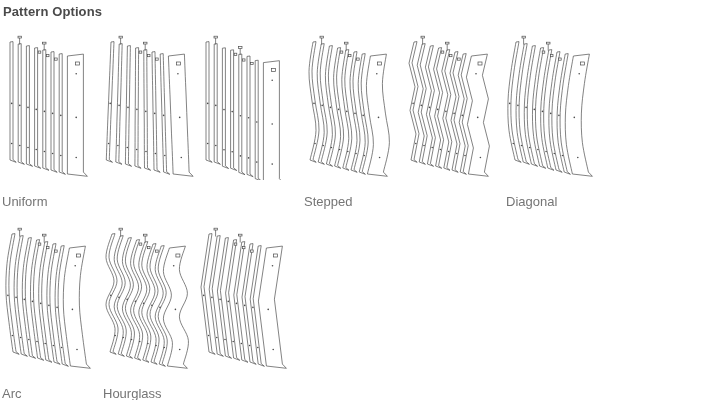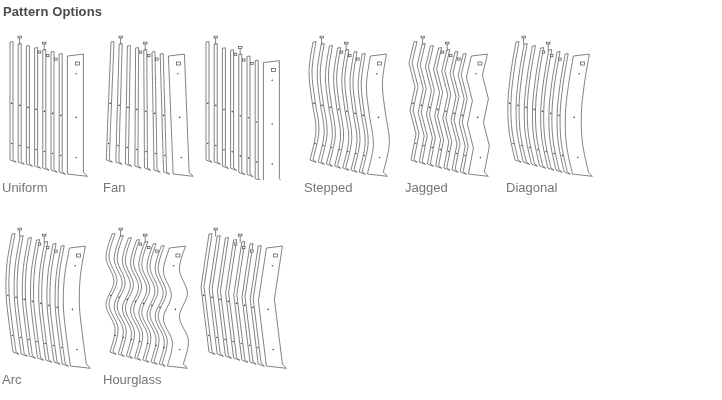--- a/index.html
+++ b/index.html
@@ -6,21 +6,21 @@
     --line:#4d4d4d; --label:#757575; --title:#4a4a4a; --bg:#ffffff;
   }
   *{margin:0;padding:0;box-sizing:border-box;}
   html,body{width:722px;height:400px;background:var(--bg);overflow:hidden;
     font-family:"Liberation Sans", sans-serif;}
   .stage{position:relative;width:722px;height:400px;background:var(--bg);}
   .panel-title{position:absolute;left:3px;top:4px;font-size:13px;font-weight:700;
     color:var(--title);letter-spacing:.1px;}
   .cell{position:absolute;width:96px;cursor:pointer;}
   .thumb{display:block;width:95px;height:152px;}
-  .pattern-label{margin-top:1px;font-size:13px;color:var(--label);line-height:14px;}
+  .pattern-label{margin-top:15px;font-size:13px;color:var(--label);line-height:14px;}
 </style>
 </head>
 <body>
 
 <div class="stage">
   <div class="panel-title">Pattern Options</div>
 
   <div class="cell" style="left:2px;top:28px">
     <svg class="thumb" viewBox="0 0 95 152">
         <path d="M8.0 14.0L8.0 132.0L14.2 134.3L11.0 131.6L11.0 13.6Z" fill="#fff" stroke="#4d4d4d" stroke-width="0.7" stroke-linejoin="round"></path>
@@ -88,21 +88,20 @@
         <circle cx="78.3" cy="129.5" r="0.8" fill="#4d4d4d"></circle>
         <rect x="36.2" y="23.0" width="2.6" height="2.2" fill="#fff" stroke="#4d4d4d" stroke-width="0.7"></rect>
         <rect x="44.4" y="26.5" width="2.6" height="2.2" fill="#fff" stroke="#4d4d4d" stroke-width="0.7"></rect>
         <rect x="52.6" y="30.0" width="2.6" height="2.2" fill="#fff" stroke="#4d4d4d" stroke-width="0.7"></rect>
         <rect x="73.6" y="34.0" width="4" height="3" fill="#fff" stroke="#4d4d4d" stroke-width="0.7"></rect>
         <line x1="17.599999999999998" y1="16.5" x2="17.599999999999998" y2="10" stroke="#4d4d4d" stroke-width="0.7"></line>
         <rect x="16.0" y="8.2" width="3.4" height="1.8" fill="#fff" stroke="#4d4d4d" stroke-width="0.7"></rect>
         <line x1="42.199999999999996" y1="22.5" x2="42.199999999999996" y2="16" stroke="#4d4d4d" stroke-width="0.7"></line>
         <rect x="40.6" y="14.2" width="3.4" height="1.8" fill="#fff" stroke="#4d4d4d" stroke-width="0.7"></rect>
       </svg>
-    <div class="pattern-label">Fan</div>
   </div>
   <div class="cell" style="left:198px;top:28px">
     <svg class="thumb" viewBox="0 0 95 152">
         <path d="M8.0 14.0L8.0 132.0L14.2 134.3L11.0 131.6L11.0 13.6Z" fill="#fff" stroke="#4d4d4d" stroke-width="0.7" stroke-linejoin="round"></path>
         <circle cx="9.7" cy="75.4" r="0.8" fill="#4d4d4d"></circle>
         <circle cx="9.7" cy="115.5" r="0.8" fill="#4d4d4d"></circle>
         <path d="M16.2 16.0L16.2 134.0L22.4 136.3L19.2 133.6L19.2 15.6Z" fill="#fff" stroke="#4d4d4d" stroke-width="0.7" stroke-linejoin="round"></path>
         <circle cx="17.8" cy="77.4" r="0.8" fill="#4d4d4d"></circle>
         <circle cx="17.8" cy="117.5" r="0.8" fill="#4d4d4d"></circle>
         <path d="M24.4 20.2L24.4 138.2L30.6 140.5L27.4 137.8L27.4 19.8Z" fill="#fff" stroke="#4d4d4d" stroke-width="0.7" stroke-linejoin="round"></path>
@@ -201,21 +200,20 @@
         <circle cx="75.4" cy="129.5" r="0.8" fill="#4d4d4d"></circle>
         <rect x="36.2" y="23.0" width="2.6" height="2.2" fill="#fff" stroke="#4d4d4d" stroke-width="0.7"></rect>
         <rect x="44.4" y="26.5" width="2.6" height="2.2" fill="#fff" stroke="#4d4d4d" stroke-width="0.7"></rect>
         <rect x="52.6" y="30.0" width="2.6" height="2.2" fill="#fff" stroke="#4d4d4d" stroke-width="0.7"></rect>
         <rect x="73.0" y="34.0" width="4" height="3" fill="#fff" stroke="#4d4d4d" stroke-width="0.7"></rect>
         <line x1="17.599999999999998" y1="16.5" x2="17.599999999999998" y2="10" stroke="#4d4d4d" stroke-width="0.7"></line>
         <rect x="16.0" y="8.2" width="3.4" height="1.8" fill="#fff" stroke="#4d4d4d" stroke-width="0.7"></rect>
         <line x1="42.199999999999996" y1="22.5" x2="42.199999999999996" y2="16" stroke="#4d4d4d" stroke-width="0.7"></line>
         <rect x="40.6" y="14.2" width="3.4" height="1.8" fill="#fff" stroke="#4d4d4d" stroke-width="0.7"></rect>
       </svg>
-    <div class="pattern-label">Jagged</div>
   </div>
   <div class="cell" style="left:506px;top:28px">
     <svg class="thumb" viewBox="0 0 95 152">
         <path d="M10.0 14.0C9.2 18.9 6.3 33.7 5.0 43.5C3.7 53.3 2.3 63.2 2.0 73.0C1.7 82.8 1.8 92.7 3.0 102.5C4.2 112.3 8.0 127.1 9.0 132.0L15.2 134.3L12.0 131.6C11.0 126.7 7.2 112.0 6.0 102.1C4.8 92.3 4.7 82.5 5.0 72.6C5.3 62.8 6.7 53.0 8.0 43.1C9.3 33.3 12.2 18.6 13.0 13.6Z" fill="#fff" stroke="#4d4d4d" stroke-width="0.7" stroke-linejoin="round"></path>
         <circle cx="3.7" cy="75.4" r="0.8" fill="#4d4d4d"></circle>
         <circle cx="7.3" cy="115.5" r="0.8" fill="#4d4d4d"></circle>
         <path d="M18.2 16.0C17.4 20.9 14.5 35.7 13.2 45.5C11.9 55.3 10.5 65.2 10.2 75.0C9.9 84.8 10.0 94.7 11.2 104.5C12.4 114.3 16.2 129.1 17.2 134.0L23.4 136.3L20.2 133.6C19.2 128.7 15.4 114.0 14.2 104.1C13.0 94.3 12.9 84.5 13.2 74.6C13.5 64.8 14.9 55.0 16.2 45.1C17.5 35.3 20.4 20.6 21.2 15.6Z" fill="#fff" stroke="#4d4d4d" stroke-width="0.7" stroke-linejoin="round"></path>
         <circle cx="11.9" cy="77.4" r="0.8" fill="#4d4d4d"></circle>
         <circle cx="15.5" cy="117.5" r="0.8" fill="#4d4d4d"></circle>
         <path d="M26.4 18.0C25.6 22.9 22.7 37.7 21.4 47.5C20.1 57.3 18.7 67.2 18.4 77.0C18.1 86.8 18.2 96.7 19.4 106.5C20.6 116.3 24.4 131.1 25.4 136.0L31.6 138.3L28.4 135.6C27.4 130.7 23.6 116.0 22.4 106.1C21.2 96.3 21.1 86.5 21.4 76.6C21.7 66.8 23.1 57.0 24.4 47.1C25.7 37.3 28.6 22.6 29.4 17.6Z" fill="#fff" stroke="#4d4d4d" stroke-width="0.7" stroke-linejoin="round"></path>

